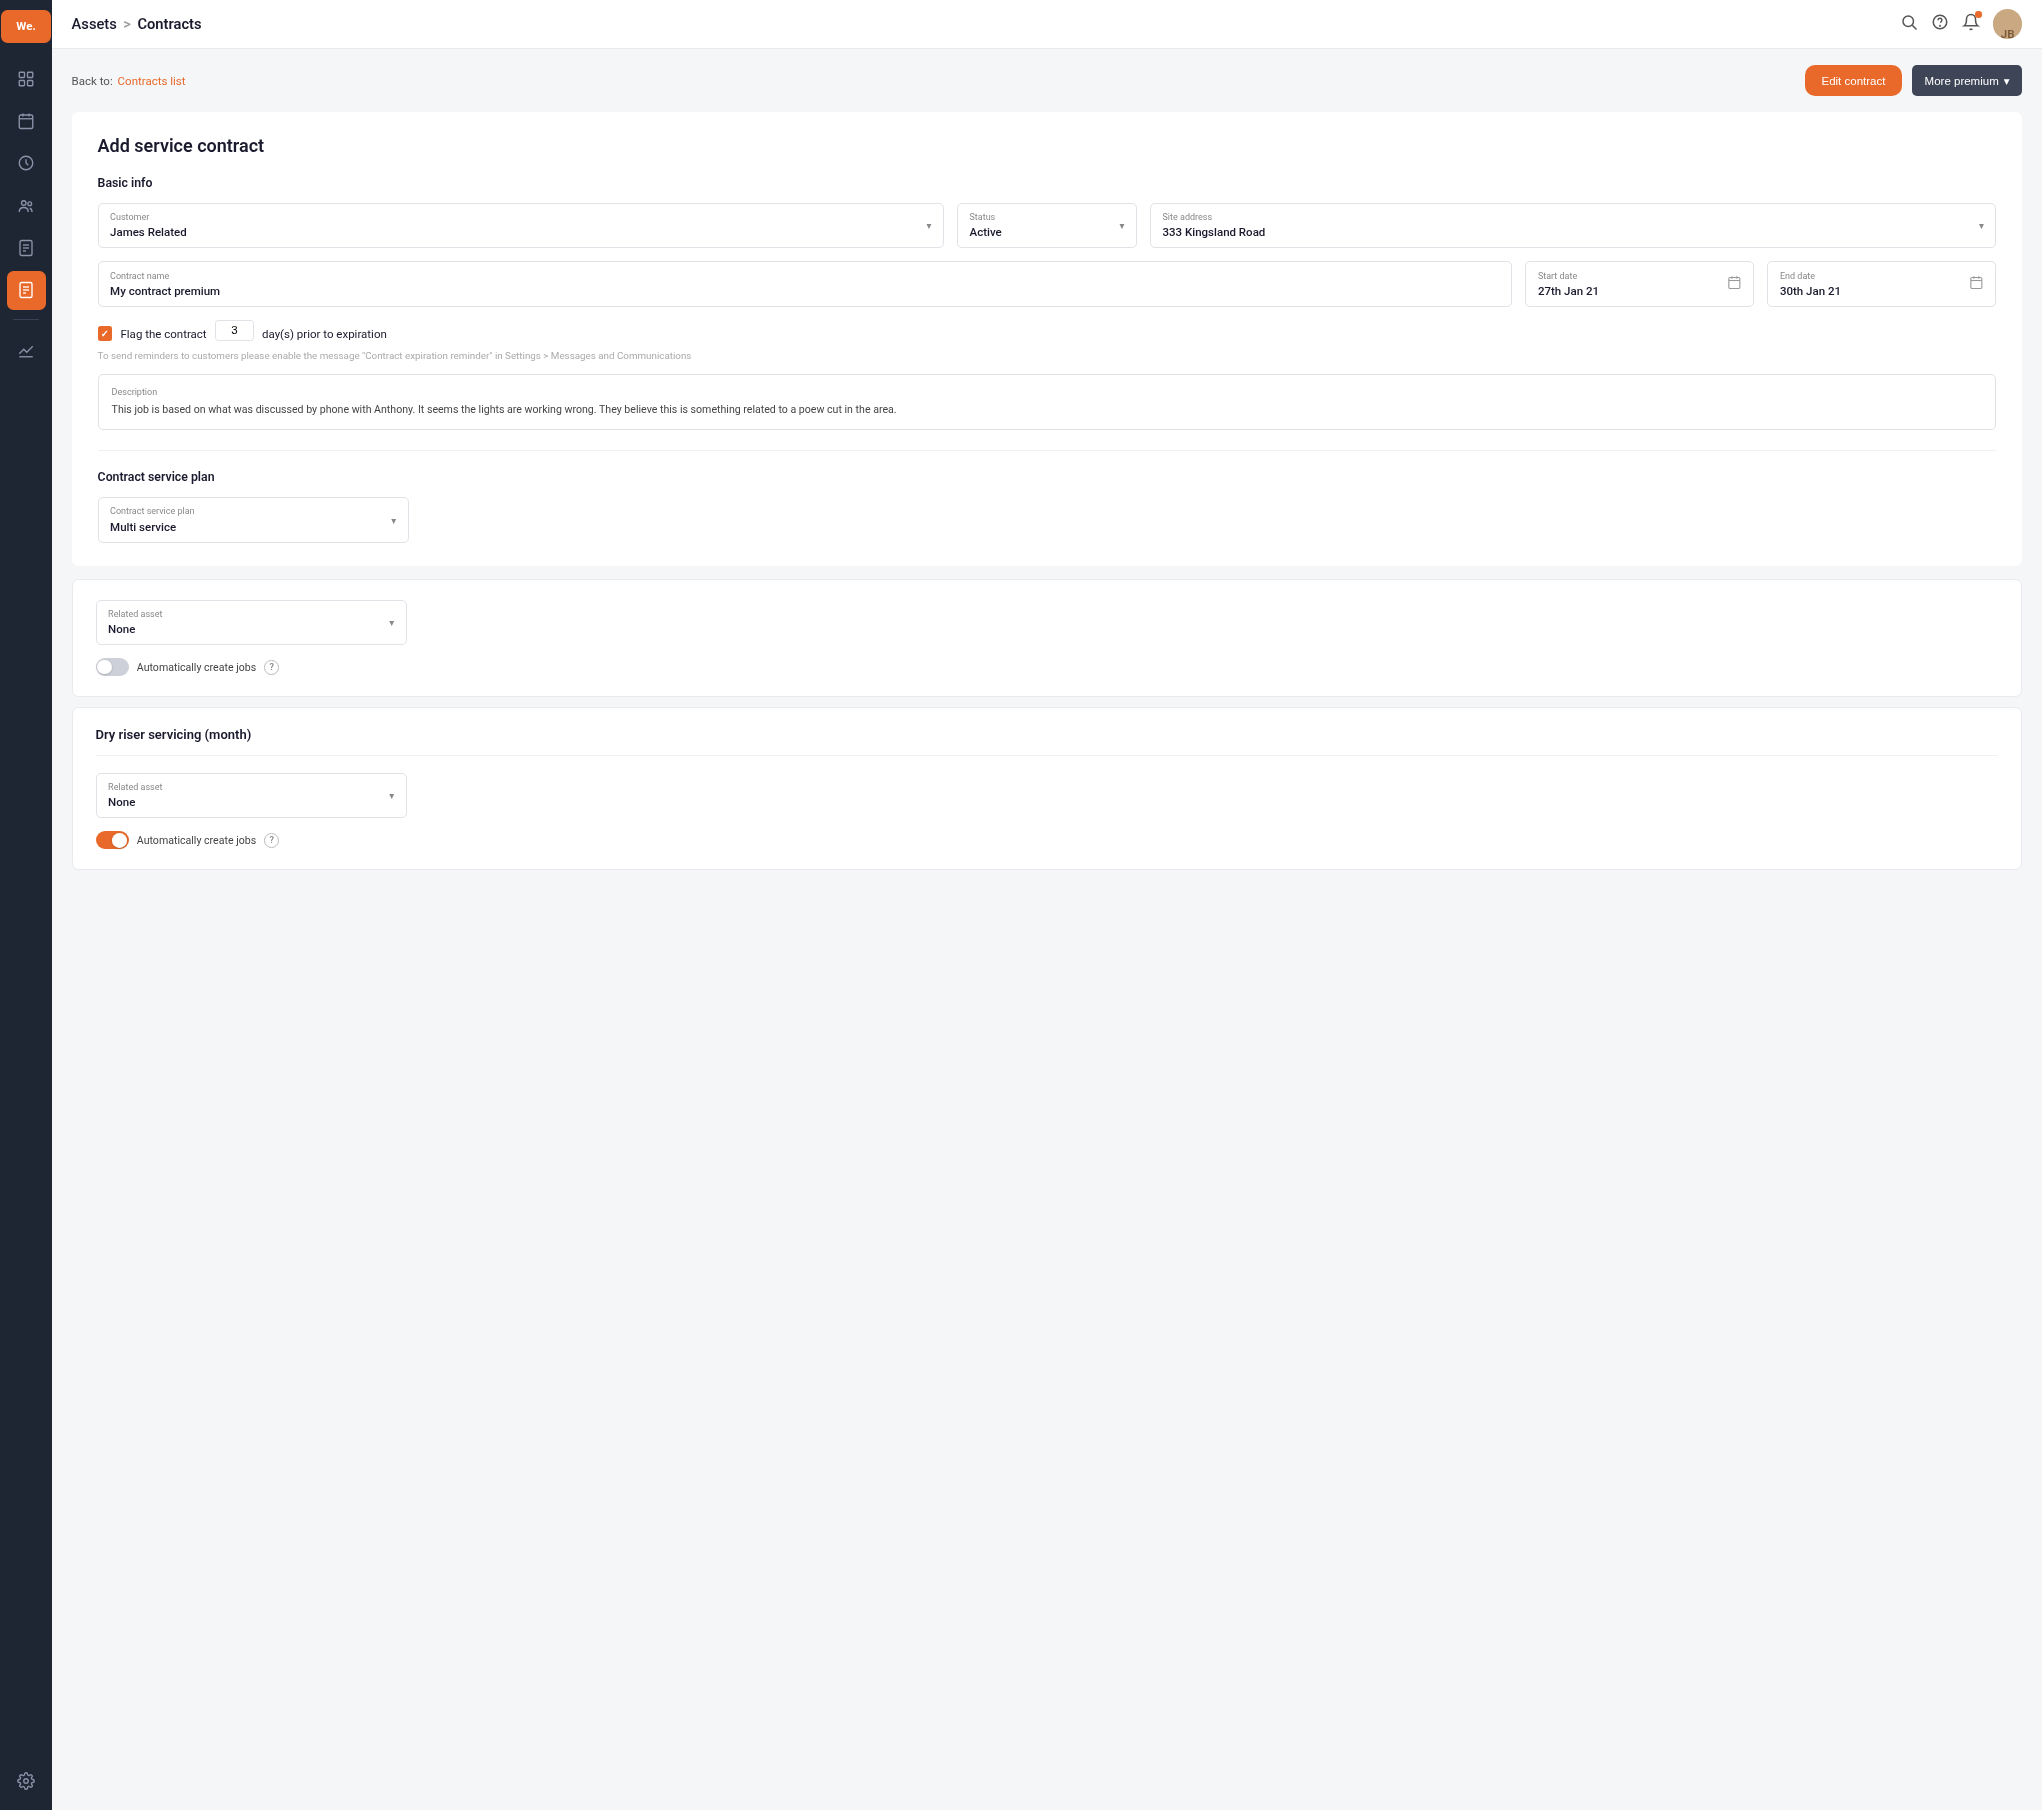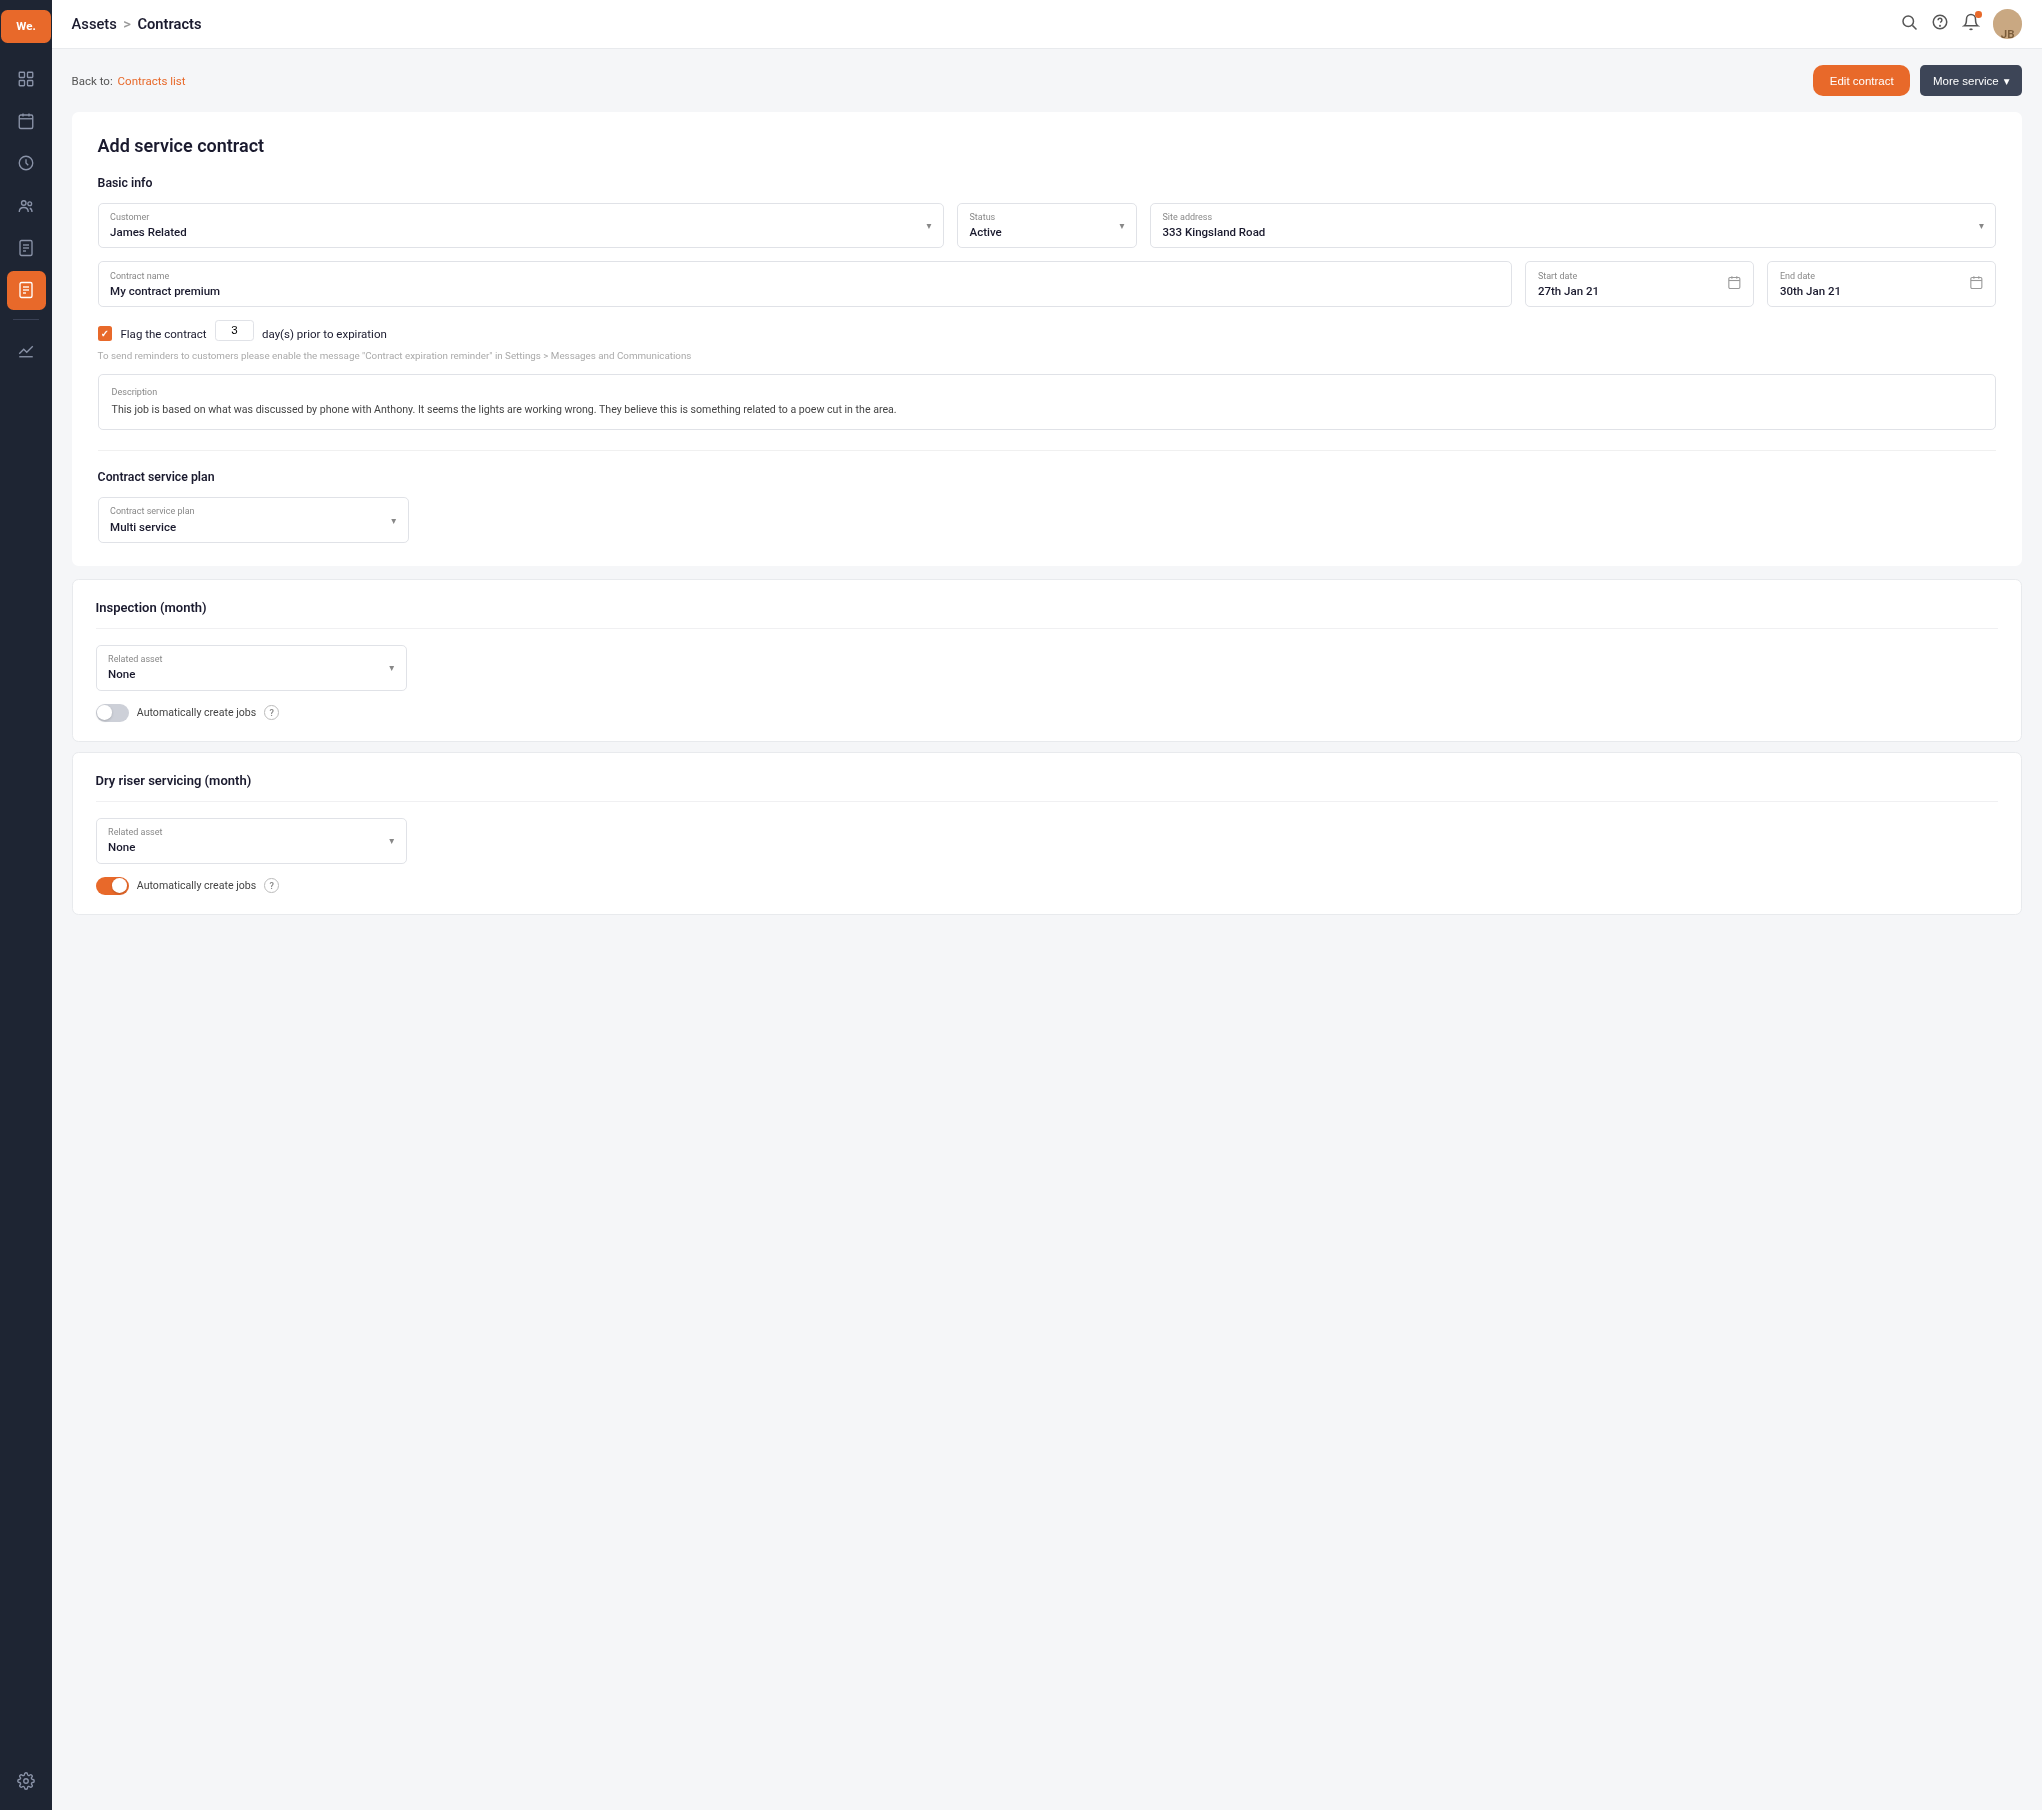--- a/index.html
+++ b/index.html
@@ -334,21 +334,21 @@
   <div class="content-area">
 
     <div class="sub-header">
       <div class="back-link">
         <span>Back to:</span>
         <a class="back-link-text" href="#">Contracts list</a>
       </div>
       <div class="sub-header-actions">
         <button class="btn-edit">Edit contract</button>
         <button class="btn-more">
-          <span>More service</span>
+          <span>More premium</span>
           <span>▾</span>
         </button>
       </div>
     </div>
 
     <div class="form-card">
       <div class="form-title">Add service contract</div>
 
       <div class="section-title">Basic info</div>
 
@@ -431,21 +431,20 @@
       <div class="form-field form-field-select service-plan-select">
         <div>
           <label>Contract service plan</label>
           <div class="form-field-value">Multi service</div>
         </div>
         <span class="chevron-down">▾</span>
       </div>
     </div>
 
     <div class="service-card">
-      <div class="service-card-title">Inspection (month)</div>
       <div class="form-field form-field-select service-plan-select">
         <div>
           <label>Related asset</label>
           <div class="form-field-value">None</div>
         </div>
         <span class="chevron-down">▾</span>
       </div>
       <div class="toggle-row">
         <div class="toggle off">
           <div class="toggle-knob"></div>

